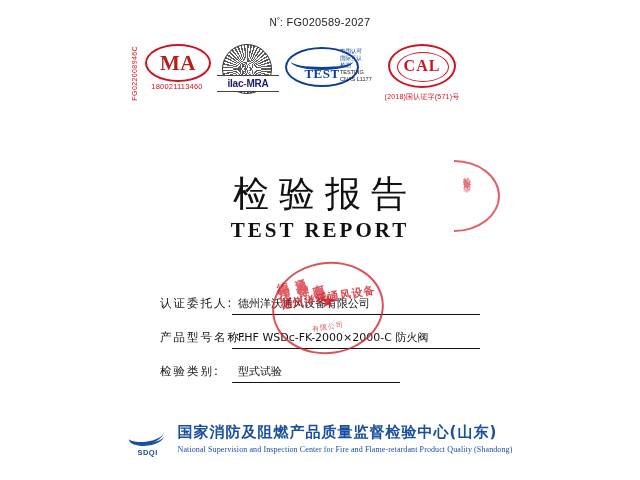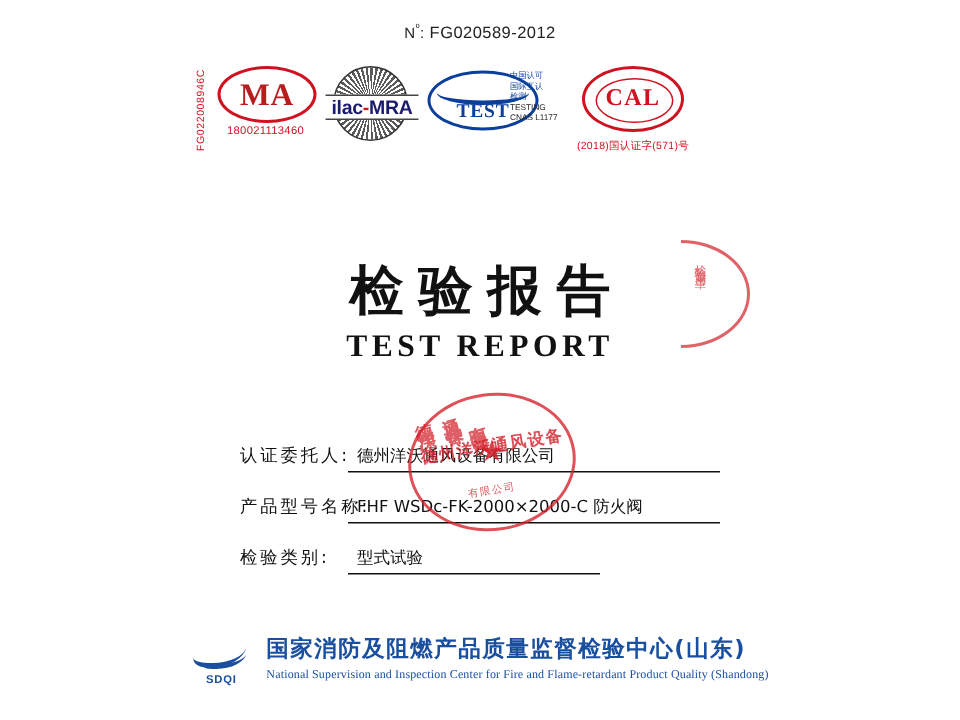--- a/index.html
+++ b/index.html
@@ -94,31 +94,31 @@
     width: 50px; height: 50px;
     margin: 0 auto;
     border-radius: 50%;
     border: 1.5px solid #333;
     background:
       repeating-conic-gradient(#5a5a5a 0 4deg, #ffffff 4deg 8deg);
     box-sizing: border-box;
   }
   .ilac-band {
     position: absolute;
-    top: 18px;
+    top: 30px;
     left: -6px;
     width: 62px;
     height: 15px;
     background: #fff;
     border-top: 1px solid #444;
     border-bottom: 1px solid #444;
     display: flex;
     align-items: center;
     justify-content: center;
-    font-size: 13px;
+    font-size: 10px;
     font-weight: bold;
     color: #1a1a6e;
     letter-spacing: -0.2px;
   }
   .ilac-band .dash { color: #cf1220; }
 
   
   .logo-cnas { left: 283px; width: 78px; }
   .cnas-ellipse {
     position: relative;
@@ -198,21 +198,21 @@
     letter-spacing: 0.2px;
   }
 
   
   .title-cn {
     position: absolute;
     top: 170px;
     left: 0; width: 640px;
     text-align: center;
     font-family: "DejaVu Serif", serif;
-    font-weight: bold;
+    font-weight: normal;
     font-size: 36px;
     letter-spacing: 10px;
     text-indent: 10px;
     color: #111;
   }
   .title-en {
     position: absolute;
     top: 218px;
     left: 0; width: 640px;
     text-align: center;
@@ -419,21 +419,21 @@
     letter-spacing: 0.1px;
   }
 </style>
 </head>
 <body>
 
 <div class="page">
 
   <div class="doc-no">
     <span class="no-label">N<sup>º</sup>:</span>
-    <span>FG020589-2012</span>
+    <span>FG020589-2027</span>
   </div>
 
   <div class="logo-strip">
 
     <div class="side-code">FG022008946C</div>
 
     <div class="logo logo-cma">
       <div class="cma-oval">
         <span>MA</span>
       </div>

